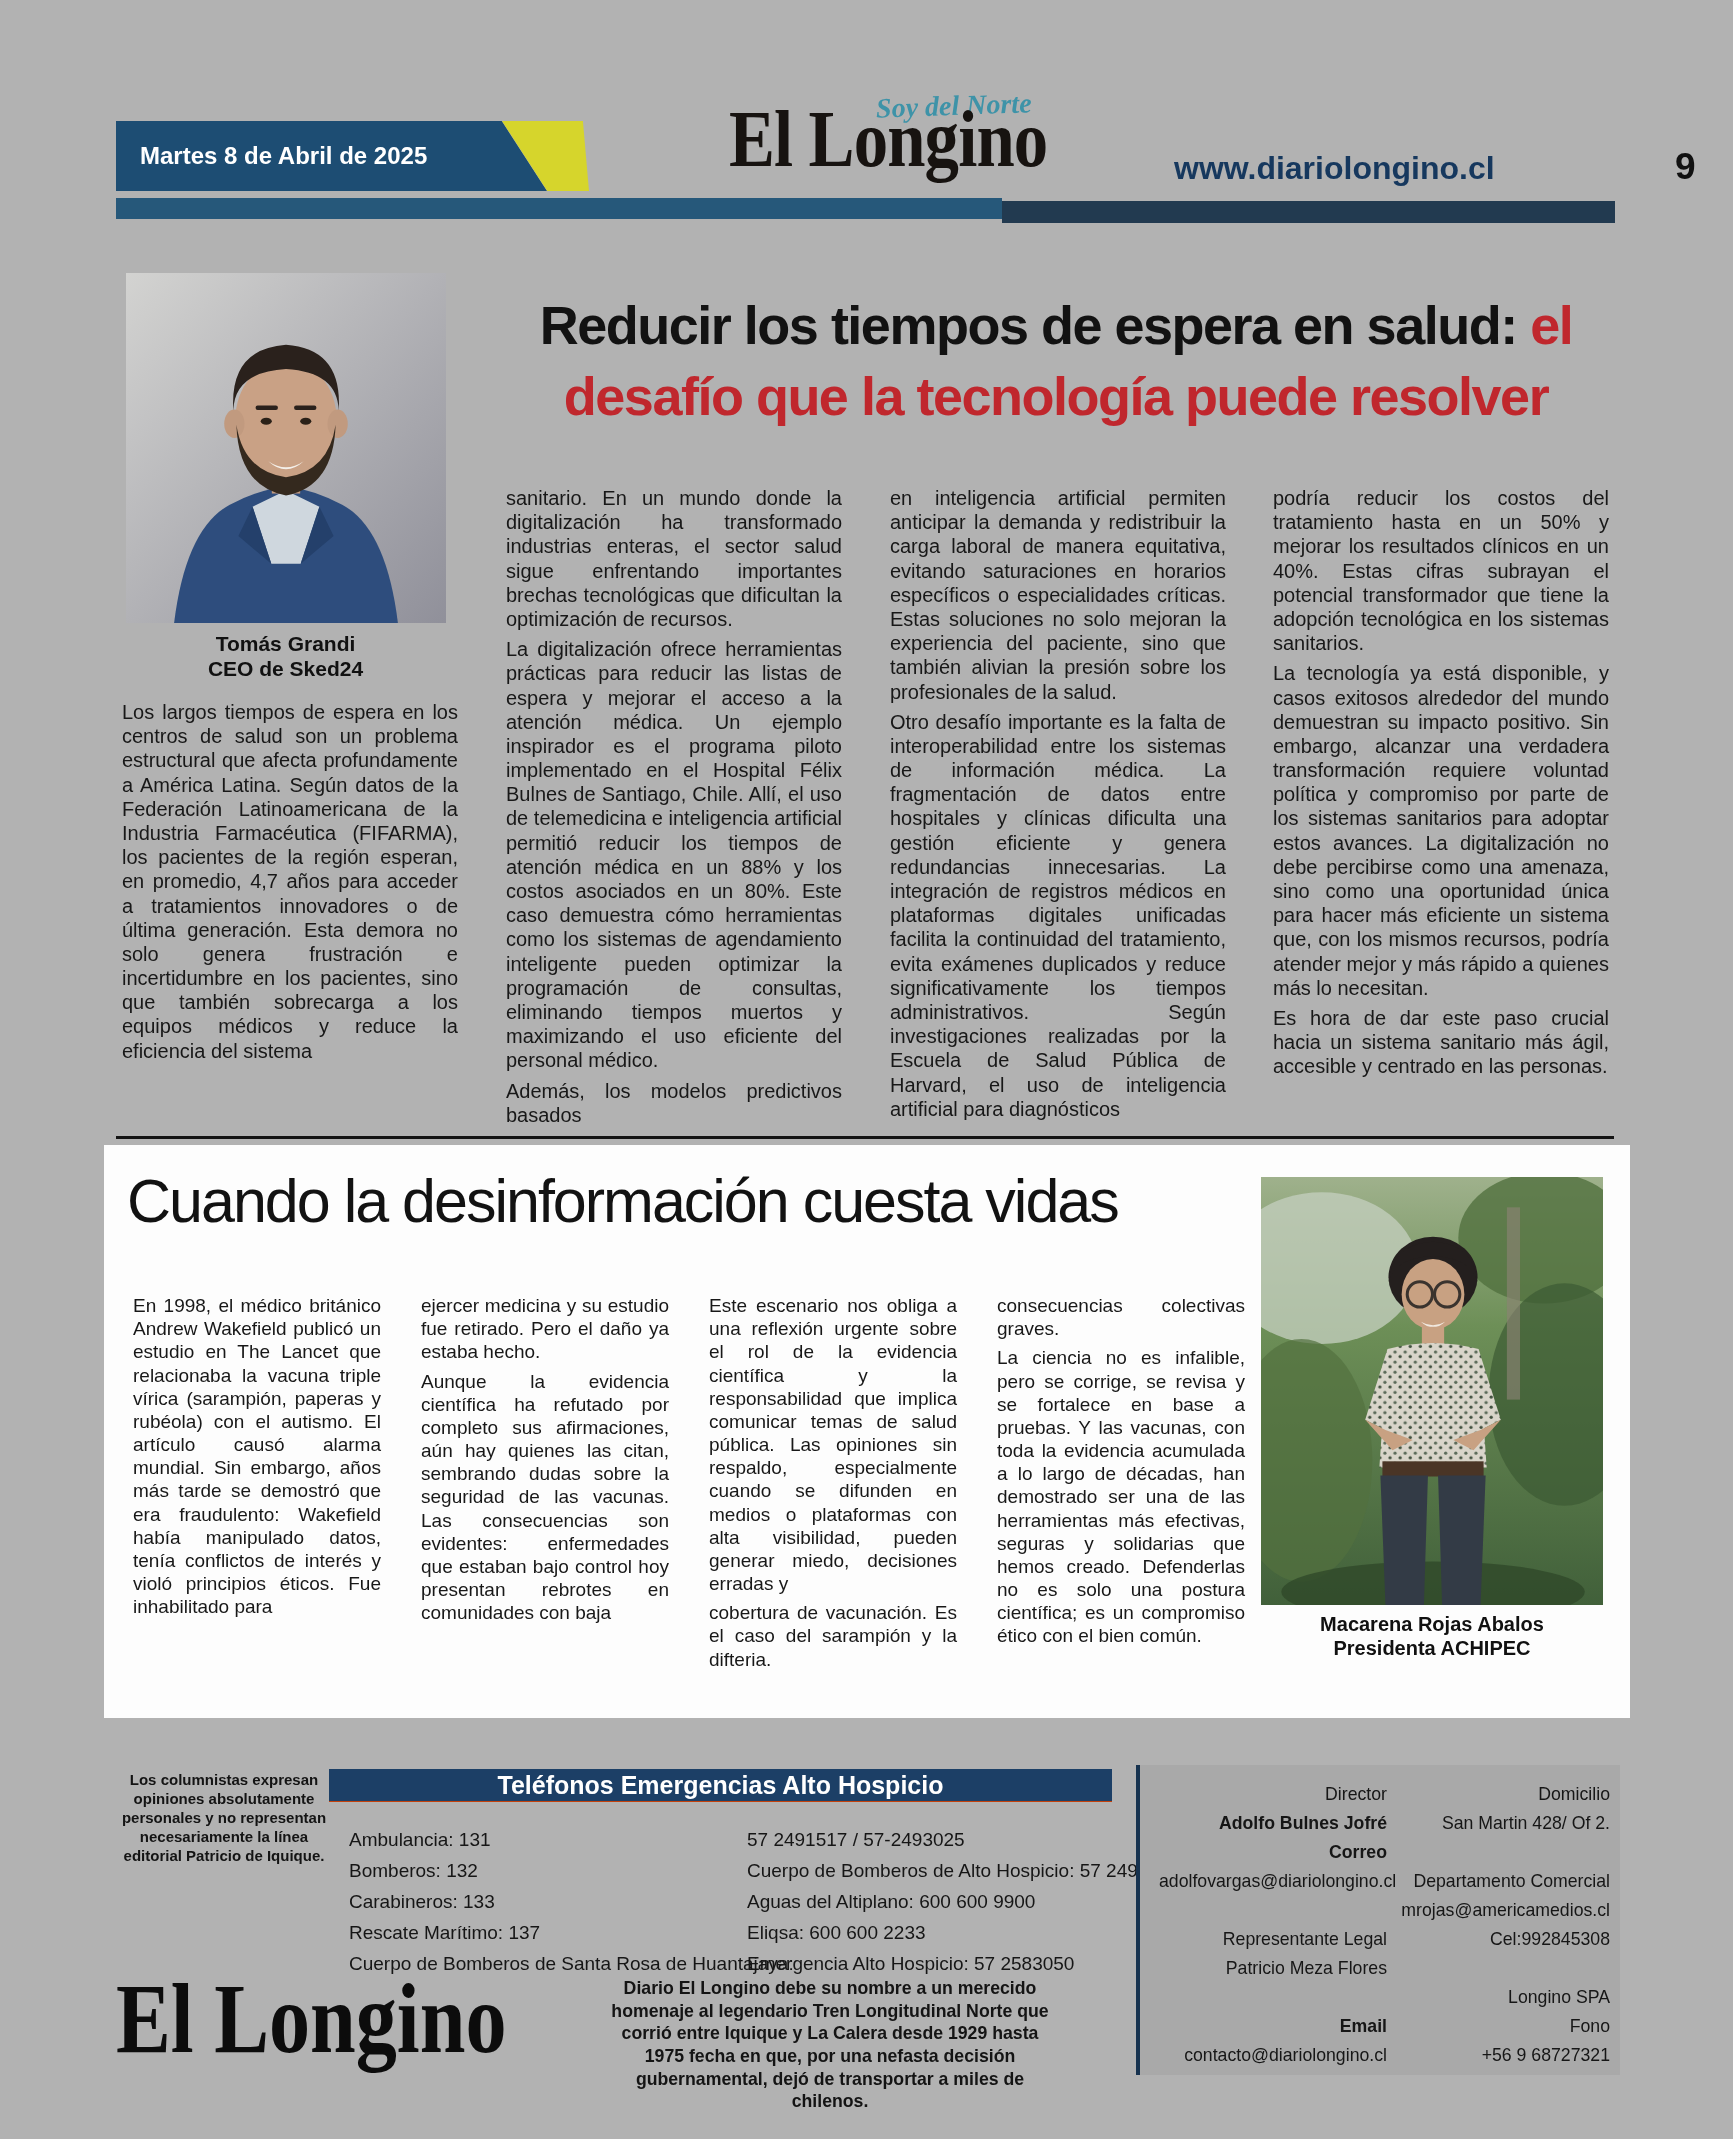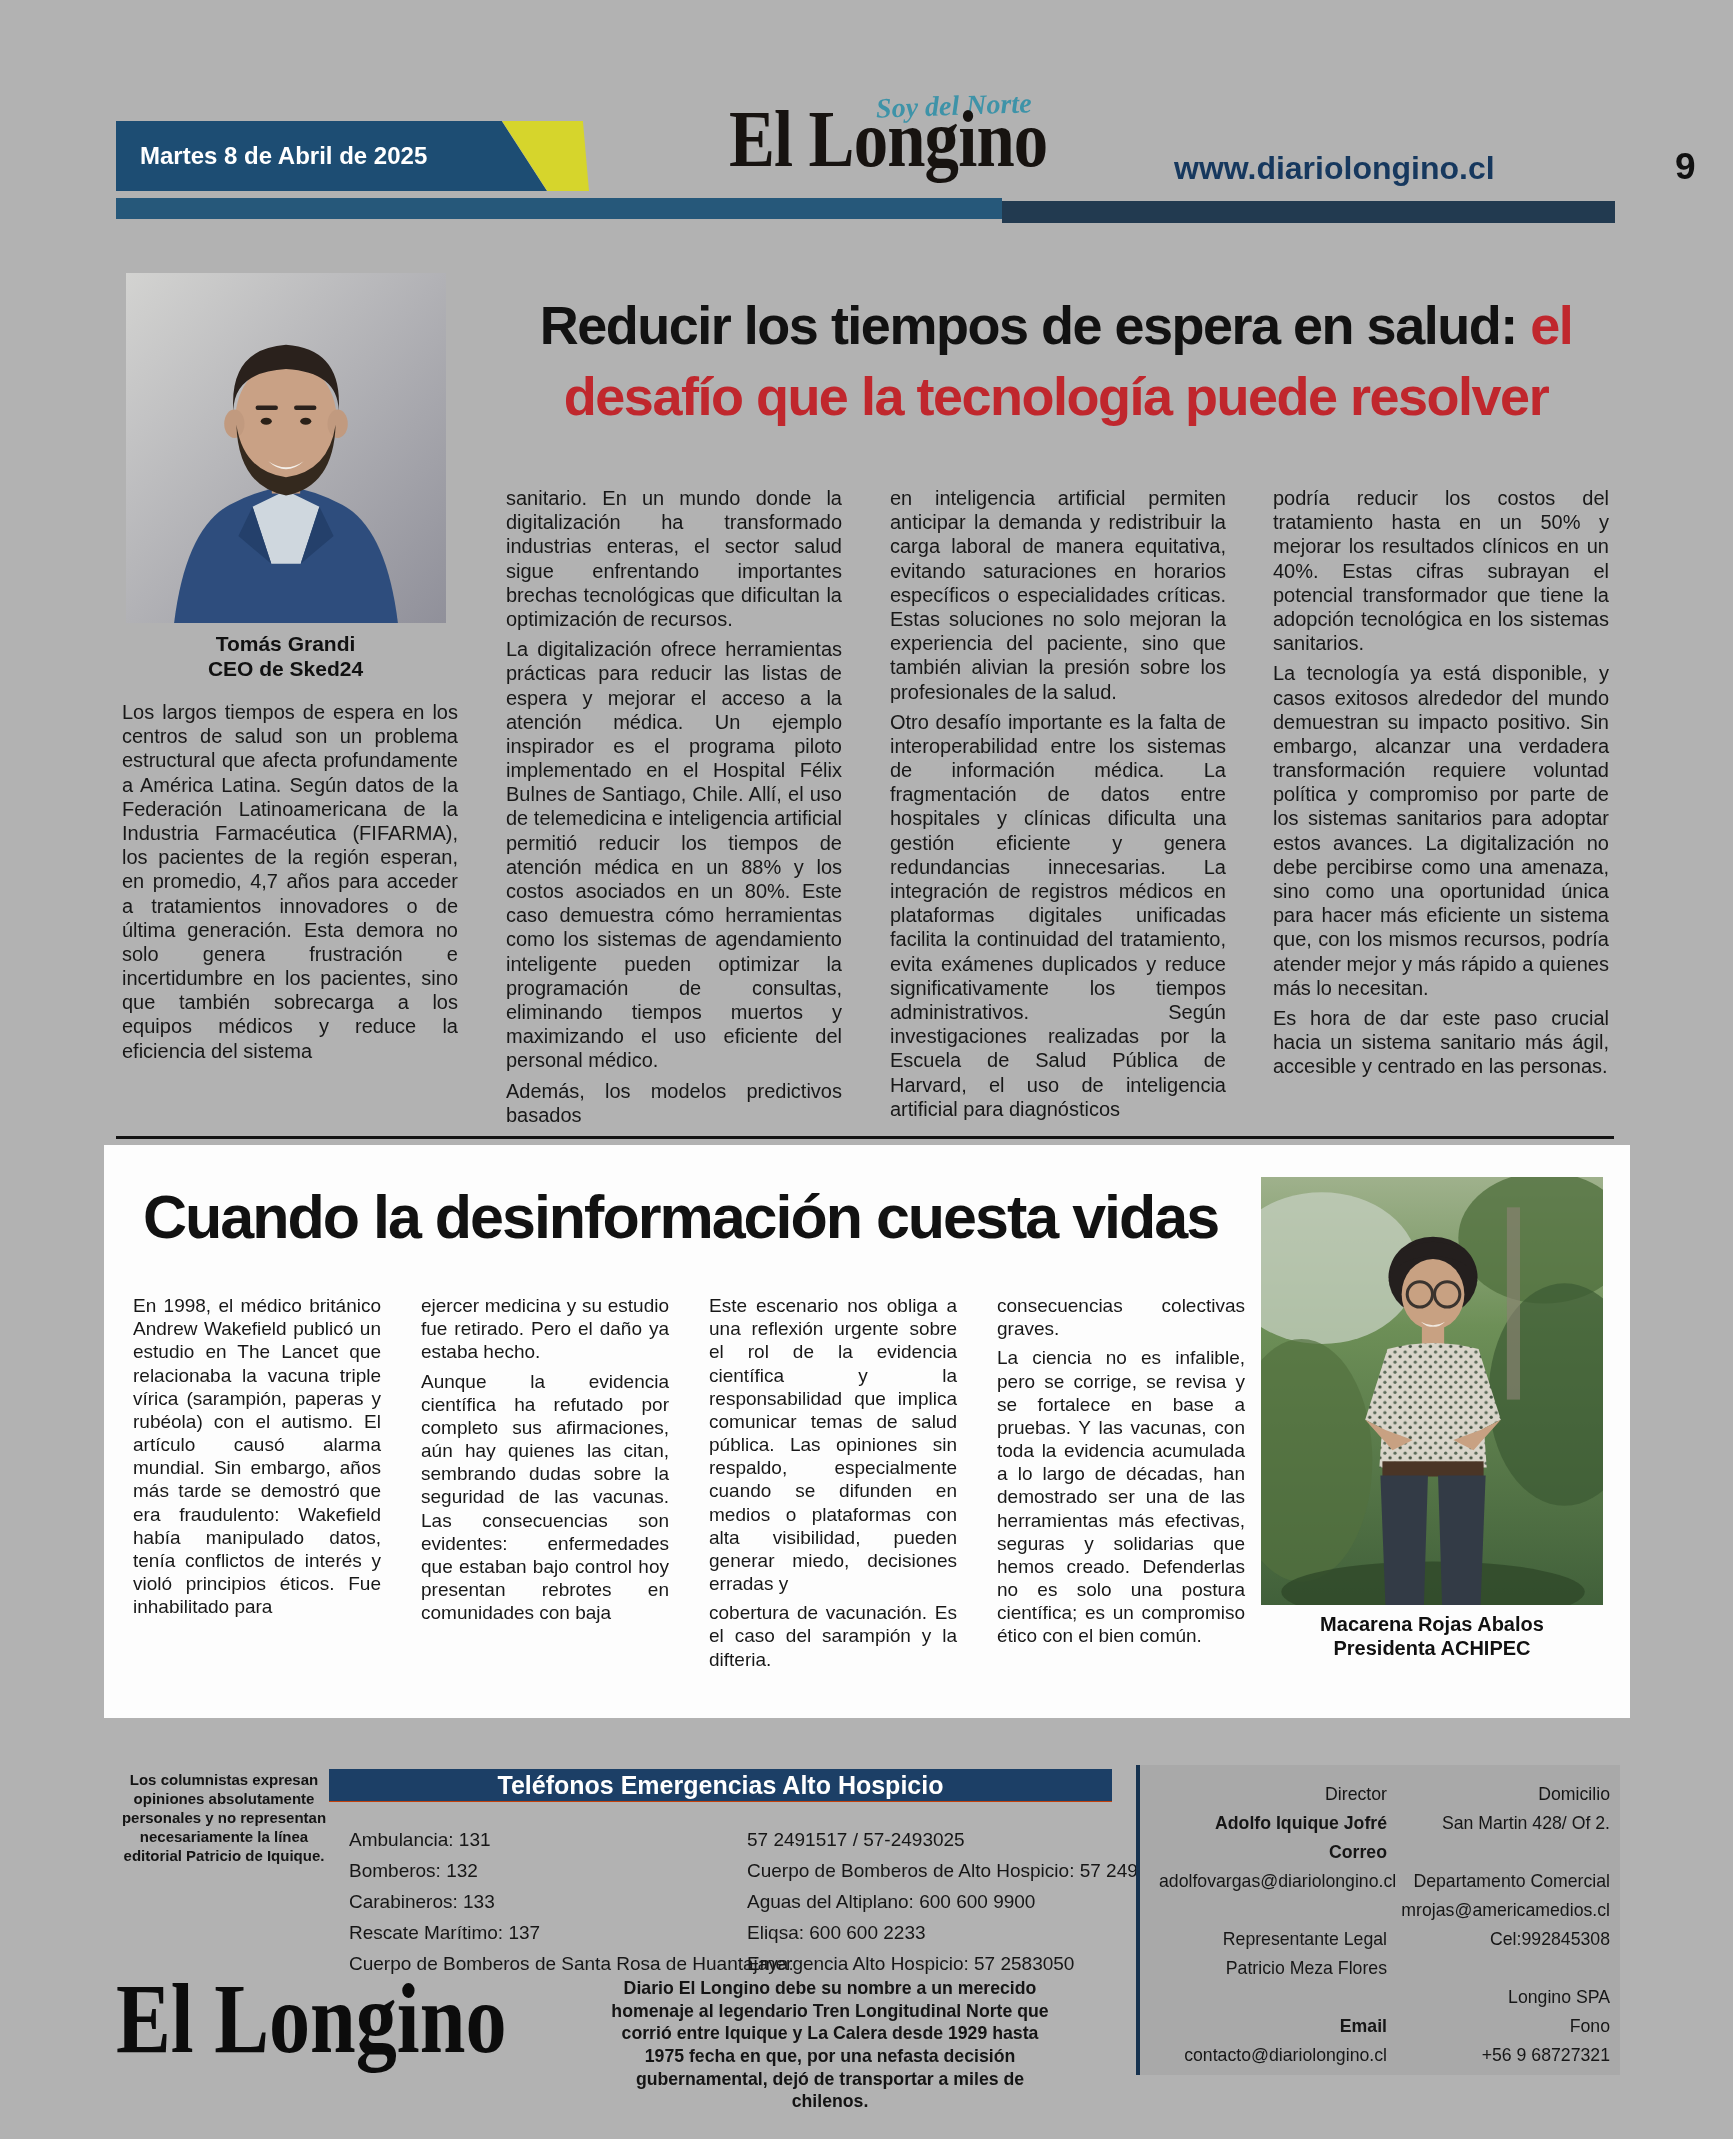--- a/index.html
+++ b/index.html
@@ -34,21 +34,21 @@
   .a1c1 { left:116px;  top:694px; }
   .a1c2 { left:500px;  }
   .a1c3 { left:884px; }
   .a1c4 { left:1267px; }
   .para { margin:6px; }
 
   .divider { position:absolute; left:116px; top:1136px; width:1498px; height:0; border-top:3.5px solid #141414; }
 
   
   .panel2 { position:absolute; left:104px; top:1145px; width:1526px; height:573px; background:#fdfdfd; }
-  .headline2 { position:absolute; left:23px; top:21px; margin:16px; font-size:61px; font-weight:bold;
+  .headline2 { position:absolute; left:23px; top:21px; margin:0; font-size:61px; font-weight:normal;
     letter-spacing:-2px; color:#121212; white-space:nowrap; }
   .a2col { position:absolute; width:260px; top:143px; font-size:19px; line-height:1.22;
     text-align:justify; color:#181818; }
   .a2c1 { left:23px; }
   .a2c2 { left:311px; }
   .a2c3 { left:599px; }
   .a2c4 { left:887px; }
   .photo2 { position:absolute; left:1157px; top:32px; width:342px; height:428px; display:block; }
   .caption2 { position:absolute; left:1157px; top:467px; width:342px; text-align:center;
     font-weight:bold; font-size:20px; line-height:1.2; color:#111; }
@@ -220,21 +220,21 @@
       <p class="ph-line">57 2491517 / 57-2493025</p>
       <p class="ph-line">Cuerpo de Bomberos de Alto Hospicio: 57 2499390</p>
       <p class="ph-line">Aguas del Altiplano: 600 600 9900</p>
       <p class="ph-line">Eliqsa: 600 600 2233</p>
       <p class="ph-line">Emergencia Alto Hospicio: 57 2583050</p>
     </div>
 
   <div class="contact-box">
     <div class="c-col-l">
       <div class="c-line">Director</div>
-      <div class="c-line bold">Adolfo Iquique Jofré</div>
+      <div class="c-line bold">Adolfo Bulnes Jofré</div>
       <div class="c-line bold">Correo</div>
       <div class="c-line">adolfovargas@diariolongino.cl</div>
       <div class="c-line"></div>
       <div class="c-line">Representante Legal</div>
       <div class="c-line">Patricio Meza Flores</div>
       <div class="c-line"></div>
       <div class="c-line bold">Email</div>
       <div class="c-line">contacto@diariolongino.cl</div>
     </div>
     <div class="c-col-r">

